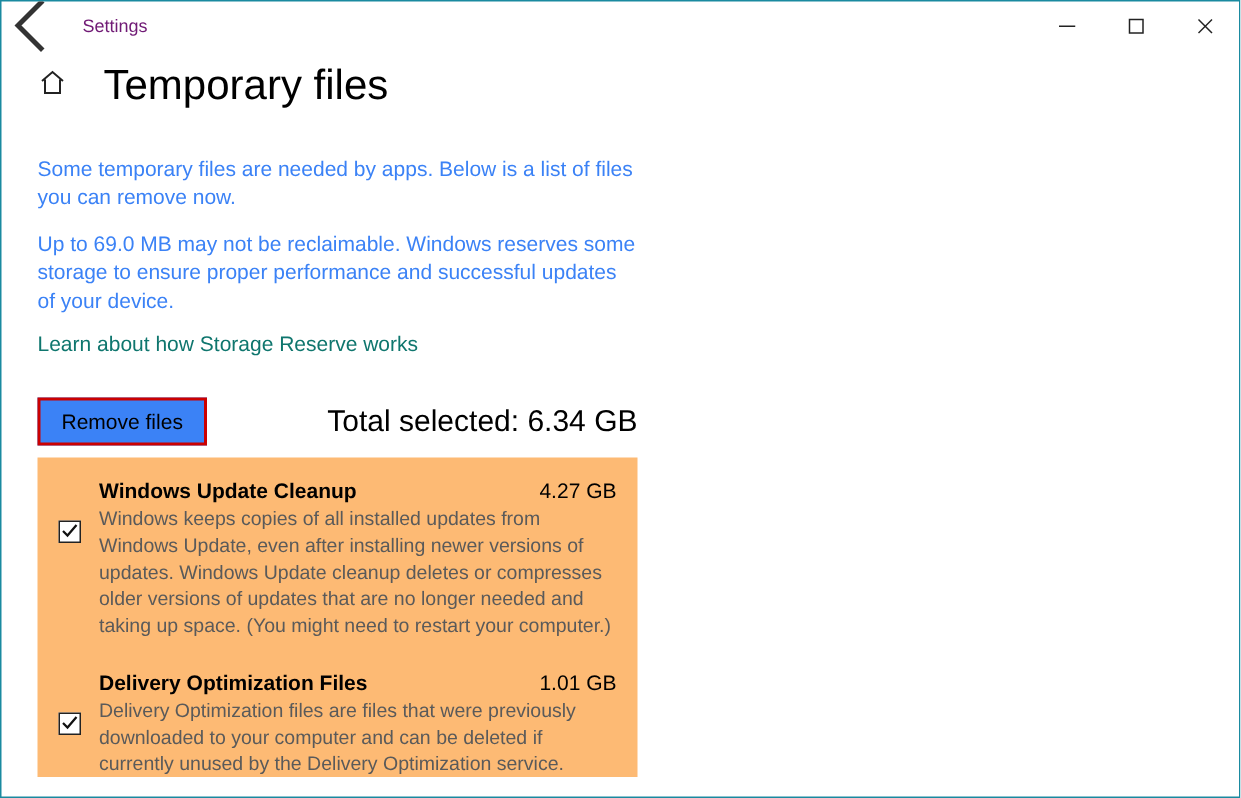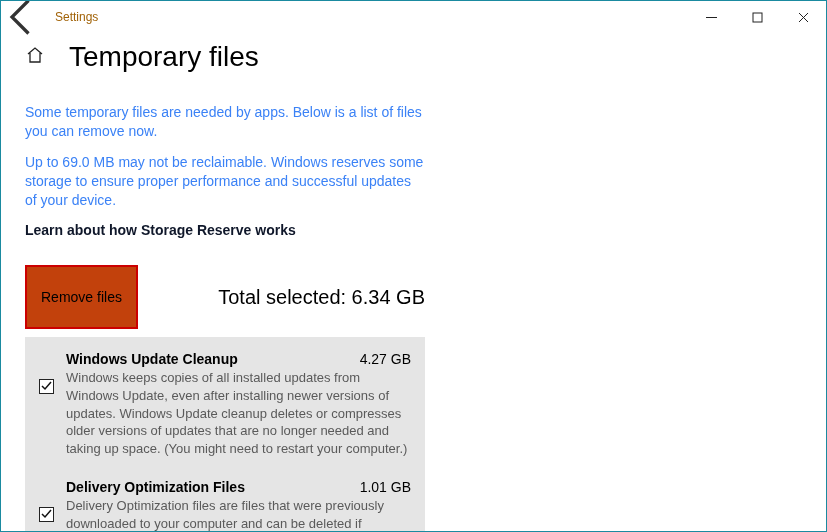--- a/index.html
+++ b/index.html
@@ -1,34 +1,34 @@
 <!DOCTYPE html>
 <html><head>
 <meta charset="utf-8">
 <style>
   * { box-sizing: border-box; margin: 0; padding: 0; }
   html, body { width: 827px; height: 532px; font-family: "Segoe UI", Arial, sans-serif; background: #fff; color: #000; }
   .window { width: 827px; height: 532px; border: 1px solid #1a8aa0; position: relative; overflow: hidden; }
   .titlebar { height: 32px; display: flex; align-items: center; }
   .back-btn { width: 44px; height: 32px; display: flex; align-items: center; justify-content: center; font-size: 15px; color: #333; cursor: pointer; }
-  .title-text { font-size: 12px; color: #a16207; margin-left: 10px; }
+  .title-text { font-size: 12px; color: #701a75; margin-left: 10px; }
   .win-controls { margin-left: auto; display: flex; }
   .win-btn { width: 46px; height: 32px; display: flex; align-items: center; justify-content: center; cursor: pointer; }
   .win-btn svg { width: 11px; height: 11px; }
   .content { padding: 8px 24px 0 24px; }
   .page-header { display: flex; align-items: center; gap: 24px; margin-bottom: 30px; }
   .home-icon { font-size: 18px; color: #222; }
   .page-title { font-size: 28px; font-weight: 400; }
   .body-col { width: 400px; }
   .body-text { font-size: 14px; color: #3b82f6; line-height: 1.35; margin-bottom: 12px; }
-  .link { color: #0f172a; font-size: 14px; cursor: pointer; font-weight: bold; }
+  .link { color: #0f766e; font-size: 14px; cursor: pointer; }
   .action-row { display: flex; align-items: center; justify-content: space-between; margin-top: 26px; margin-bottom: 8px; width: 400px; }
-  .remove-btn { border: 2px solid #cc0000; background: #c2410c; padding: 22px 14px; font-size: 14px; cursor: pointer; font-family: inherit; }
+  .remove-btn { border: 2px solid #cc0000; background: #3b82f6; padding: 6px 14px; font-size: 14px; cursor: pointer; font-family: inherit; }
   .total-text { font-size: 20px; }
-  .list-panel { width: 400px; background: #e5e5e5; padding: 14px 14px 0 14px; }
+  .list-panel { width: 400px; background: #fdba74; padding: 14px 14px 0 14px; }
   .item { display: flex; align-items: flex-start; gap: 12px; margin-bottom: 22px; }
   .checkbox { margin-top: 28px; flex: 0 0 auto; }
   .checkbox-box { width: 15px; height: 15px; border: 1.5px solid #222; background: #fff; display: flex; align-items: center; justify-content: center; cursor: pointer; }
   .checkbox-box svg { width: 11px; height: 11px; }
   .item-body { flex: 1; }
   .item-head { display: flex; justify-content: space-between; align-items: baseline; }
   .item-title { font-size: 14px; font-weight: 700; }
   .item-size { font-size: 14px; }
   .item-desc { font-size: 13px; color: #5a5a5a; line-height: 1.35; margin-top: 2px; }
 </style>

